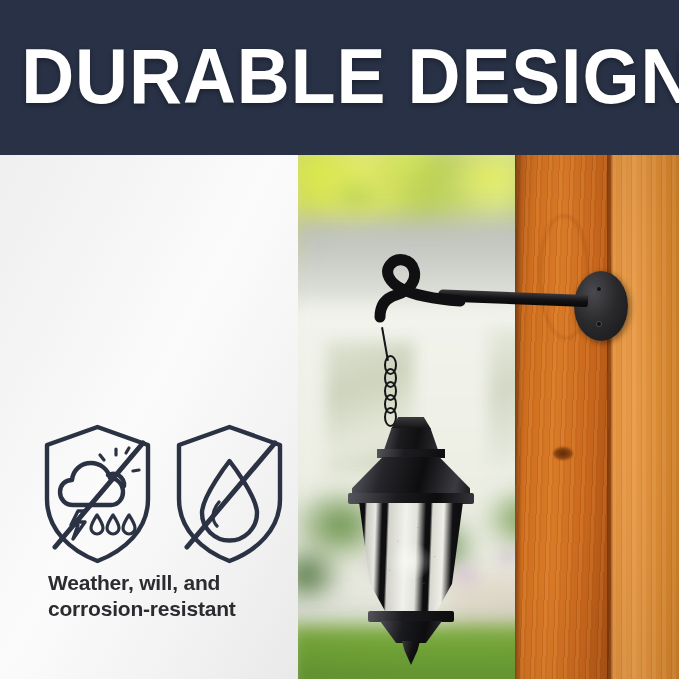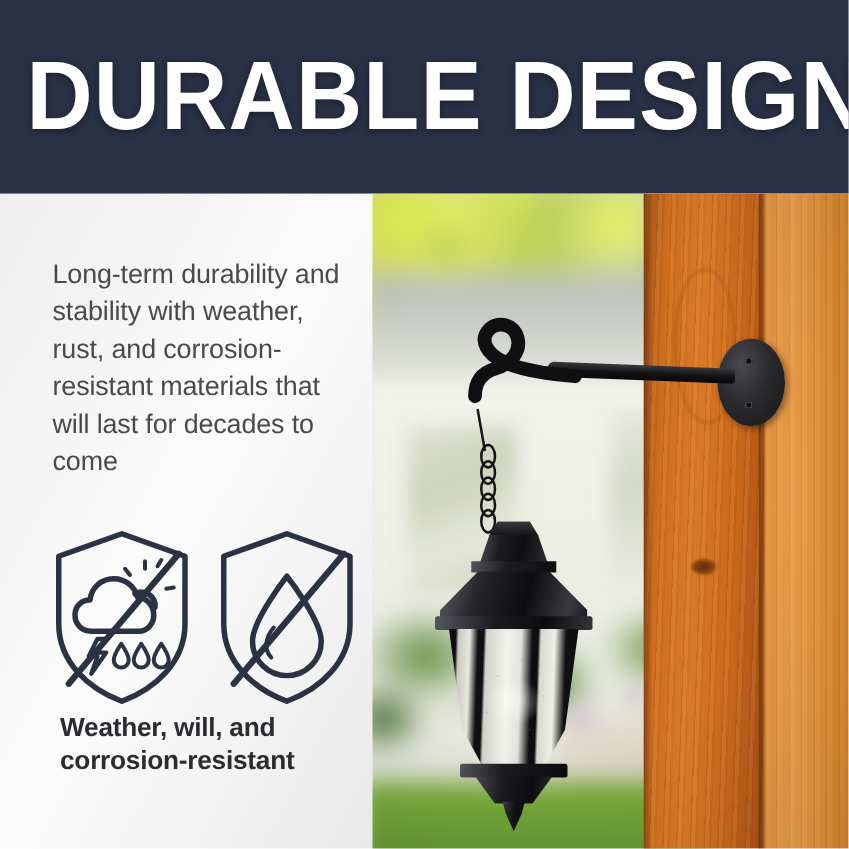--- a/index.html
+++ b/index.html
@@ -392,21 +392,20 @@
 <body>
 
 <div class="canvas">
 
   <div class="header-band">
     <div class="header-title">DURABLE DESIGN</div>
   </div>
 
   <div class="left-panel">
 
-    <div class="body-copy">Long-term durability and stability with weather, rust, and corrosion-resistant materials that will last for decades to come</div>
 
     <div class="icon-row">
 
       <svg class="shield-icon" viewBox="0 0 115 142">
         <g fill="none" stroke="#2b3244" stroke-width="4.4" stroke-linecap="round" stroke-linejoin="round">
           <path d="M57.5 4 L108 22 L108 76 C108 107 84 128 57.5 138 C31 128 7 107 7 76 L7 22 Z"></path>
 
           <path d="M33 82 C25 82 20 76 20 69 C20 62 25 57 32 57 C33 47 41 40 51 40
                    C60 40 68 46 70 55 C77 55 83 61 83 69 C83 76 78 82 71 82 Z"></path>
 

